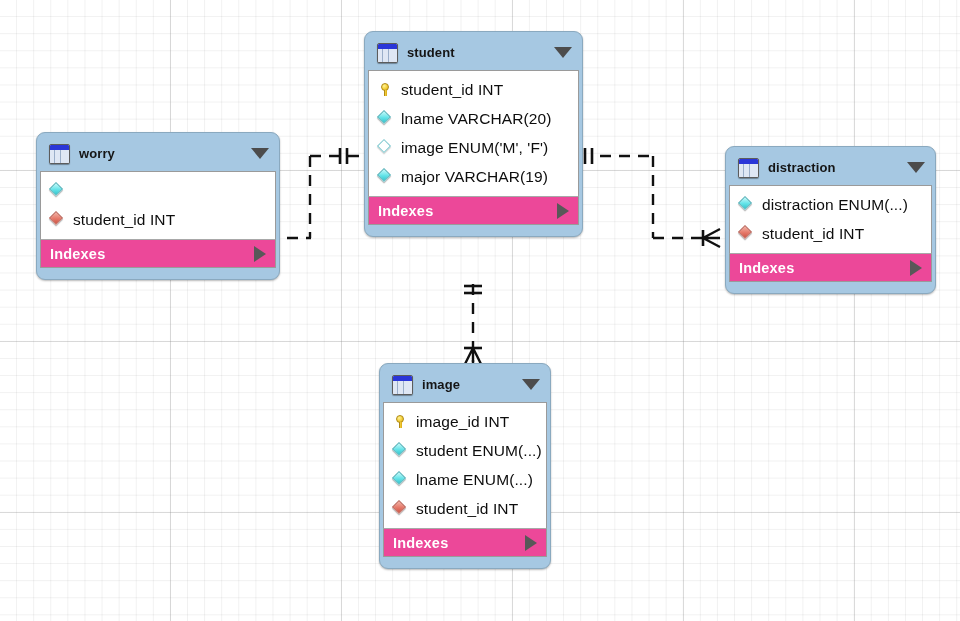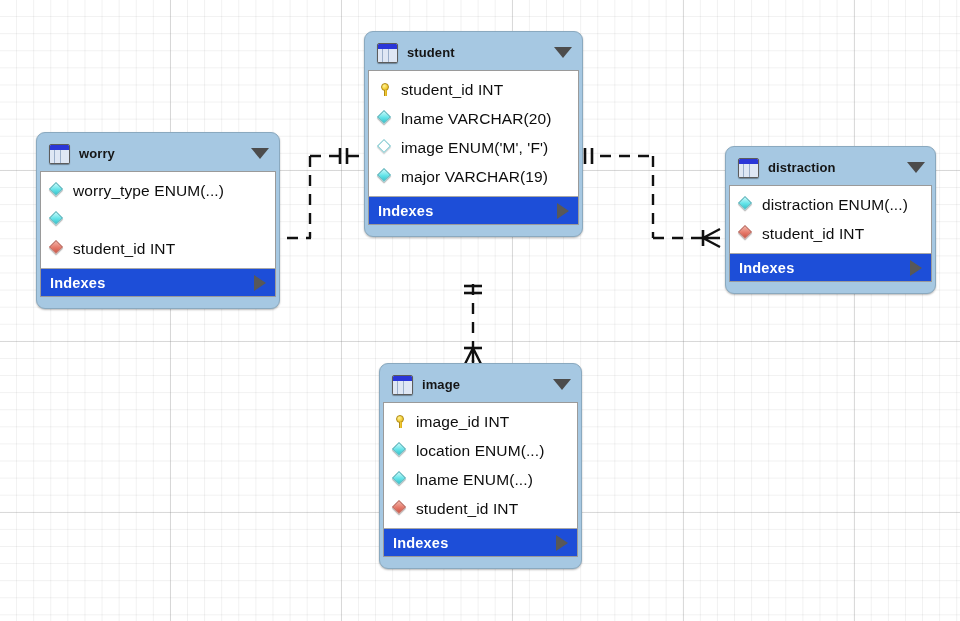--- a/index.html
+++ b/index.html
@@ -146,21 +146,21 @@
     width: 10px; height: 10px;
     transform: rotate(45deg);
     box-sizing: border-box;
     box-shadow: 1px 1px 1px rgba(0,0,0,0.3);
   }
   .dia-cyan  { background: linear-gradient(135deg,#c8fbfb 0%, #63e3e8 55%, #35c4cc 100%); border: 1px solid #4aacb4; }
   .dia-empty { background: #ffffff; border: 1px solid #7fc8cf; box-shadow: 1px 1px 1px rgba(0,0,0,0.18); }
   .dia-red   { background: linear-gradient(135deg,#f3b3a6 0%, #e5796a 55%, #cf5544 100%); border: 1px solid #b4584c; }
 
   .tbl-foot {
-    background: #1d4ed8;
+    background: #ec4899;
     border: 1px solid #9a9a9a;
     border-top: 1px solid #a8a8a8;
     height: 27px;
     display: flex;
     align-items: center;
     padding: 0 9px 0 9px;
   }
   .tbl-foot-label {
     font-size: 14.5px;
     font-weight: bold;
@@ -228,26 +228,20 @@
     <div class="tbl-head">
       <span class="tbl-icon"></span>
       <span class="tbl-title">worry</span>
       <span class="caret-down"></span>
     </div>
     <div class="tbl-body">
       <div class="col">
         <span class="gl">
             <span class="dia dia-cyan"></span>
           </span>
-        <span class="col-name">worry_type ENUM(...)</span>
-      </div>
-      <div class="col">
-        <span class="gl">
-            <span class="dia dia-cyan"></span>
-          </span>
       </div>
       <div class="col">
         <span class="gl">
             <span class="dia dia-red"></span>
           </span>
         <span class="col-name">student_id INT</span>
       </div>
     </div>
     <div class="tbl-foot">
       <span class="tbl-foot-label">Indexes</span>
@@ -310,36 +304,36 @@
           </span>
         <span class="col-name">student_id INT</span>
       </div>
     </div>
     <div class="tbl-foot">
       <span class="tbl-foot-label">Indexes</span>
       <span class="caret-right"></span>
     </div>
   </div>
 
-  <div class="tbl" style="left:379px; top:363px; width:203px;">
+  <div class="tbl" style="left:379px; top:363px; width:172px;">
     <div class="tbl-head">
       <span class="tbl-icon"></span>
       <span class="tbl-title">image</span>
       <span class="caret-down"></span>
     </div>
     <div class="tbl-body">
       <div class="col">
         <span class="gl gl-key"></span>
         <span class="col-name">image_id INT</span>
       </div>
       <div class="col">
         <span class="gl">
             <span class="dia dia-cyan"></span>
           </span>
-        <span class="col-name">location ENUM(...)</span>
+        <span class="col-name">student ENUM(...)</span>
       </div>
       <div class="col">
         <span class="gl">
             <span class="dia dia-cyan"></span>
           </span>
         <span class="col-name">lname ENUM(...)</span>
       </div>
       <div class="col">
         <span class="gl">
             <span class="dia dia-red"></span>

